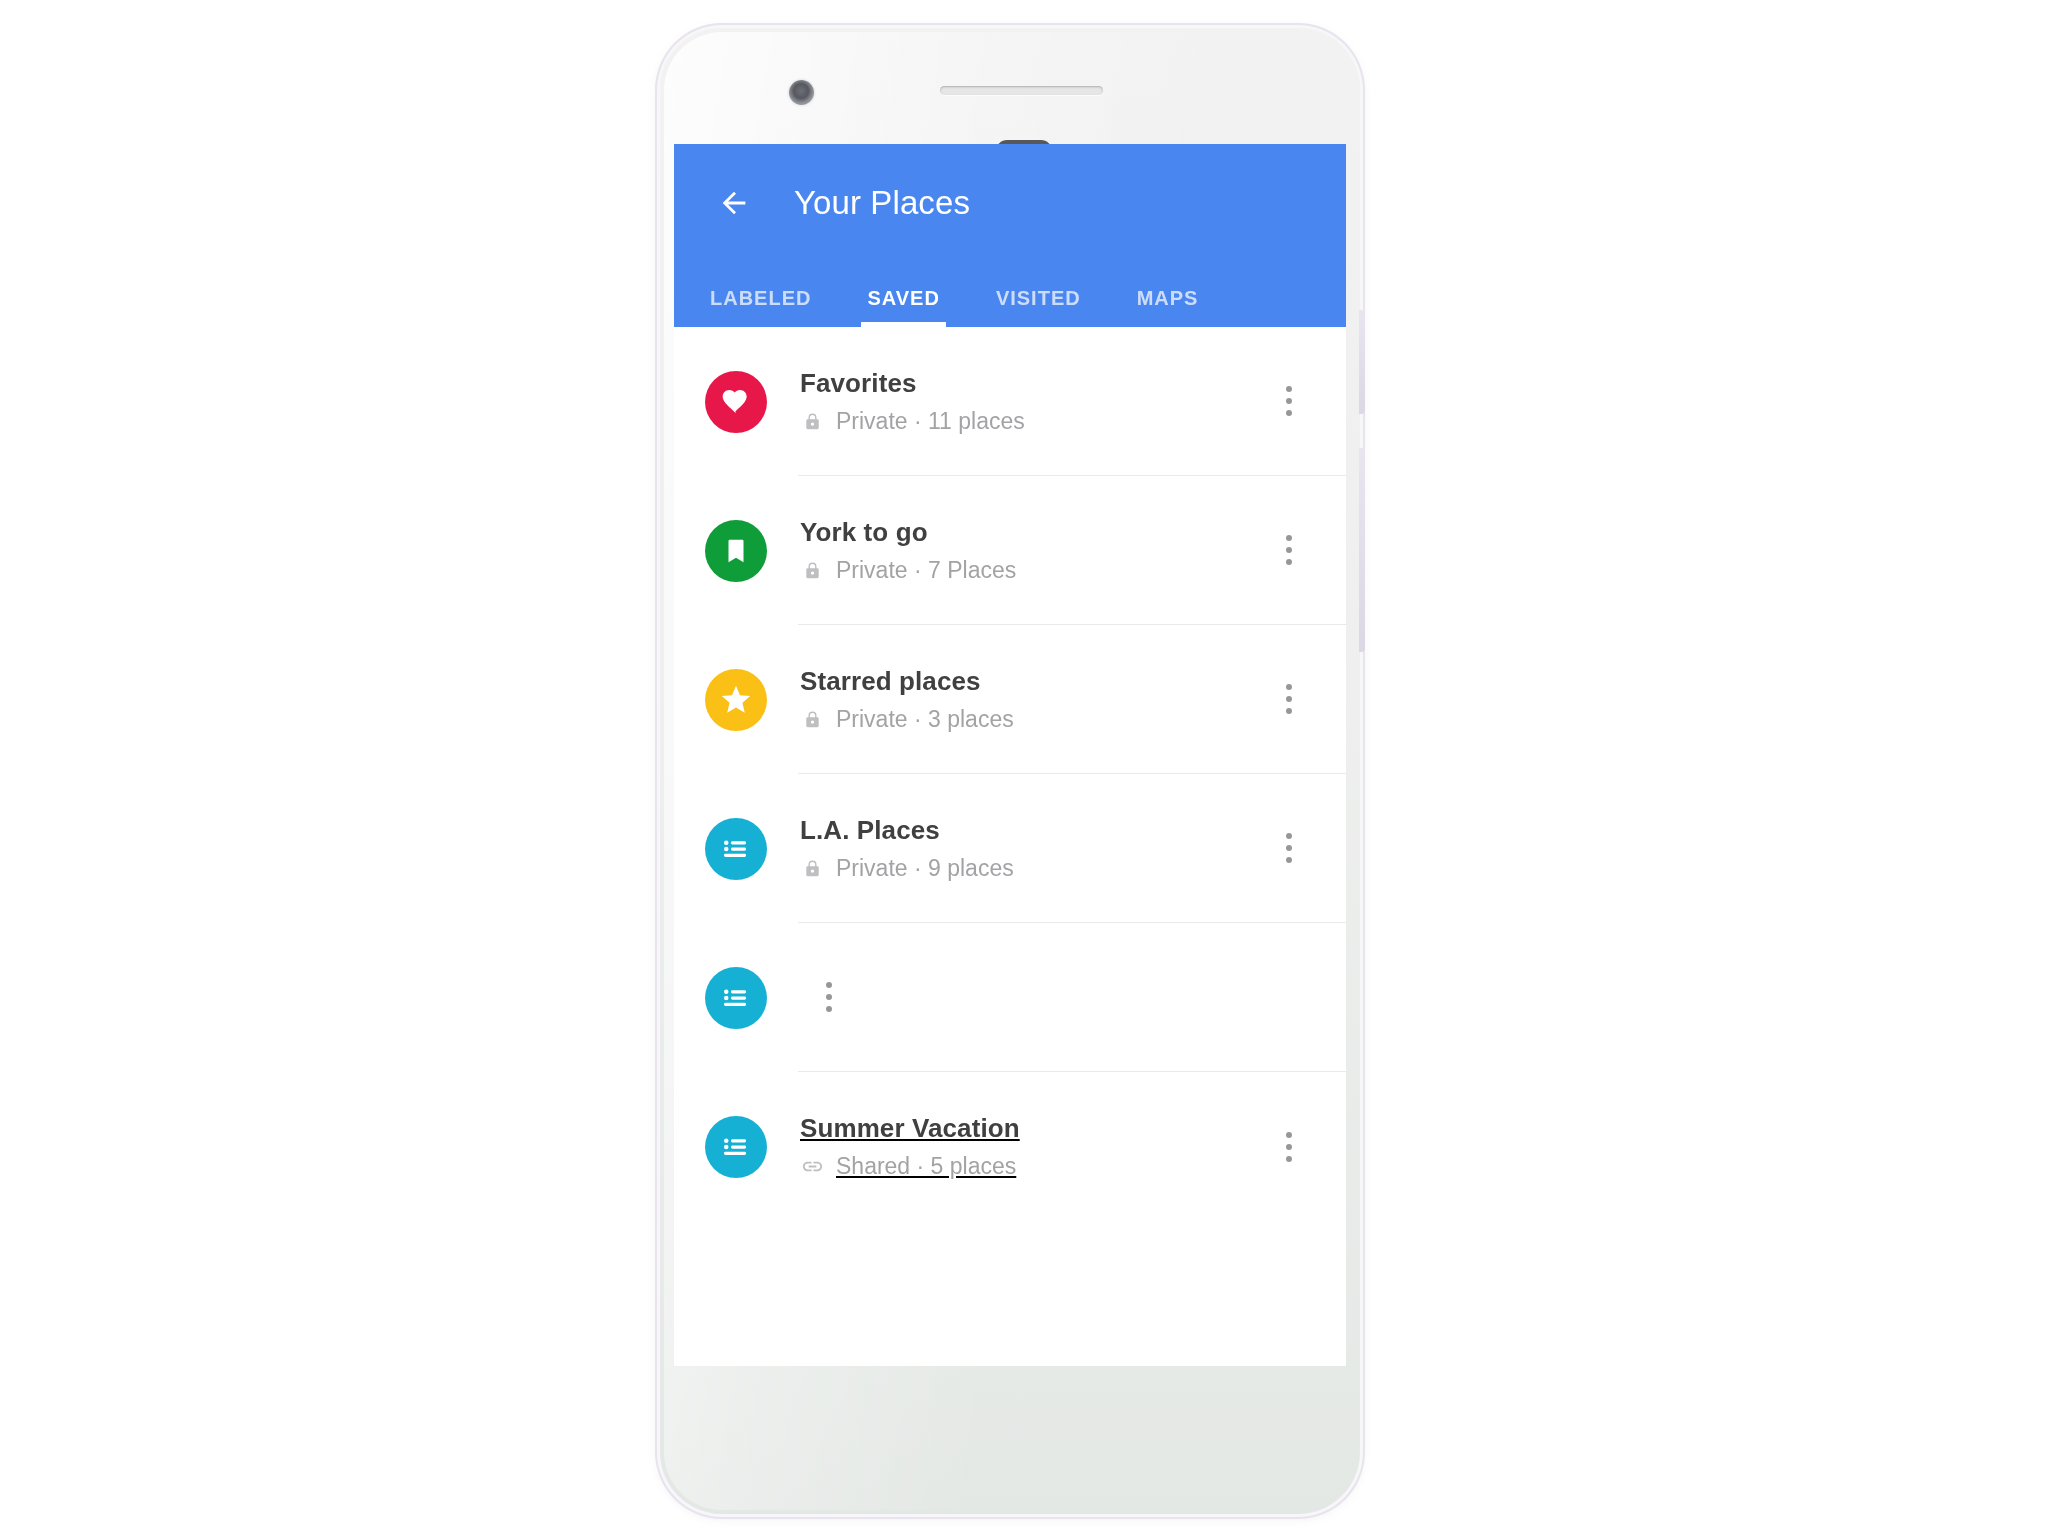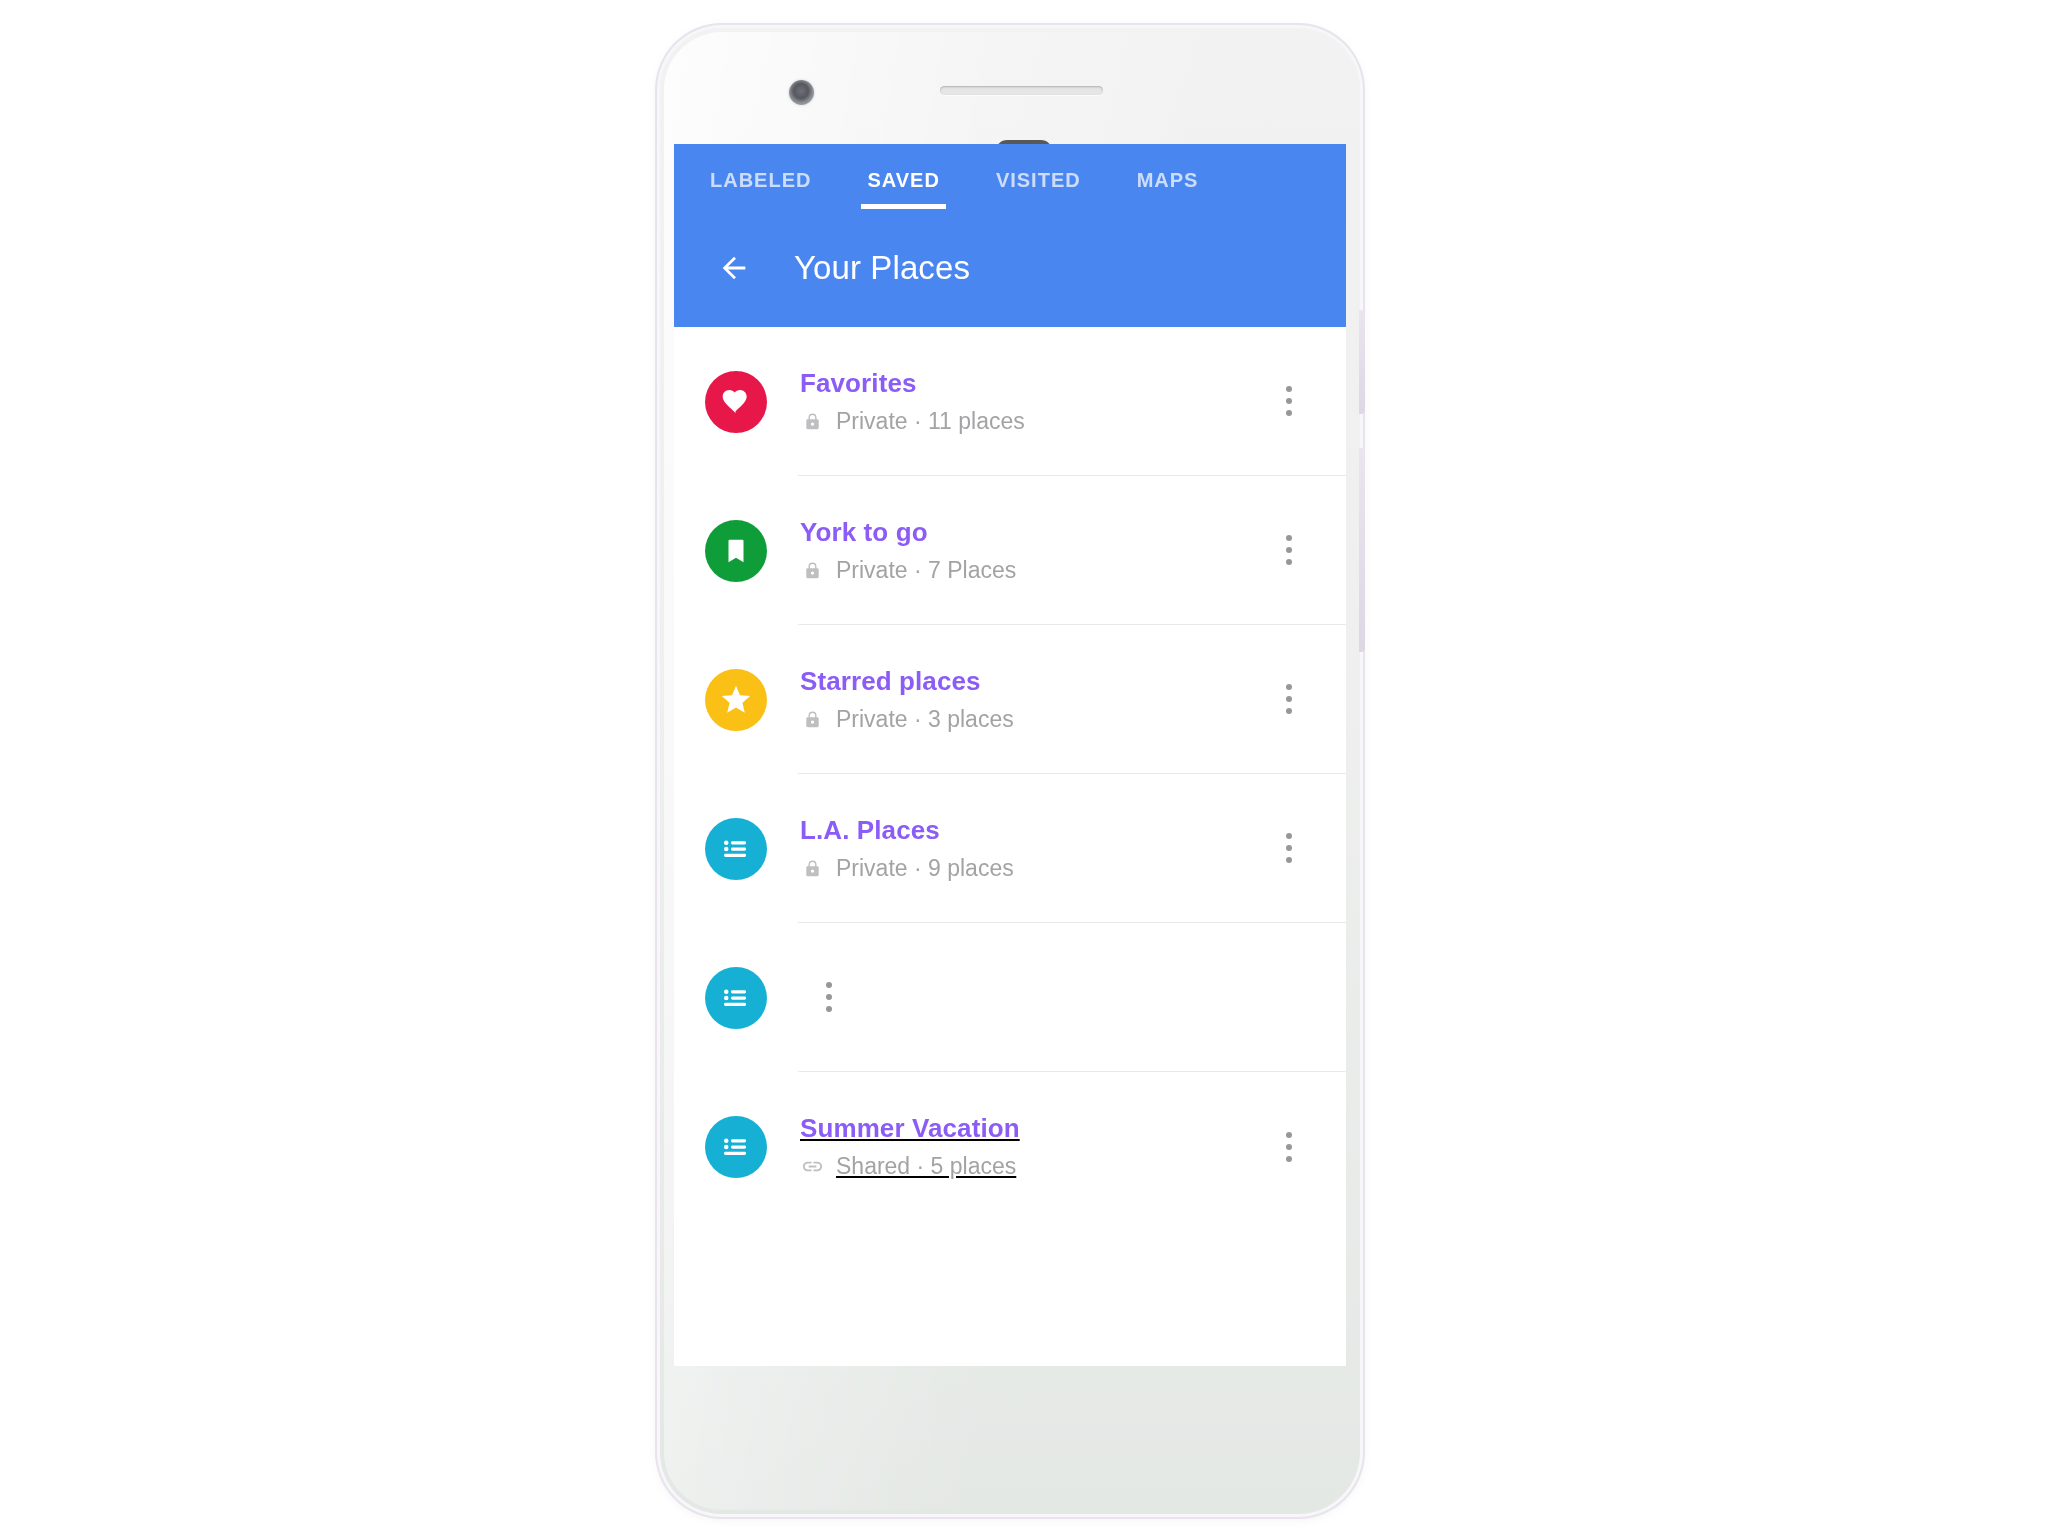--- a/index.html
+++ b/index.html
@@ -177,21 +177,21 @@
     flex: 1 1 auto;
     display: flex;
     align-items: center;
     justify-content: space-between;
     border-bottom: 1px solid #e9e9e9;
     padding-right: 10px;
   }
   .place-row:last-child .row-body { border-bottom: none; text-decoration: underline; }
   .row-text { padding-left: 2px; }
   .row-title {
-    color: #8b5cf6;
+    color: #404040;
     font-size: 26px;
     font-weight: 700;
     letter-spacing: 0.1px;
     margin-bottom: 9px;
   }
   .row-sub {
     display: flex;
     align-items: center;
     color: #a3a3a6;
     font-size: 23px;
@@ -235,34 +235,34 @@
 
   <div id="camera"></div>
   <div id="speaker-grille"></div>
   <div id="sensor-pill"></div>
   <div class="side-button" id="btn-power"></div>
   <div class="side-button" id="btn-volume"></div>
 
   <div id="screen">
 
     <div id="app-bar">
+      <div id="app-bar-top">
+        <div id="back-button">
+          <svg width="34" height="34" viewBox="0 0 24 24">
+            <path d="M20 11H7.8l5.6-5.6L12 4l-8 8 8 8 1.4-1.4L7.8 13H20z" fill="#ffffff"></path>
+          </svg>
+        </div>
+        <div id="page-title">Your Places</div>
+      </div>
+
       <div id="tab-bar">
         <div class="tab">LABELED</div>
         <div class="tab active">SAVED</div>
         <div class="tab">VISITED</div>
         <div class="tab">MAPS</div>
-      </div>
-
-      <div id="app-bar-top">
-        <div id="back-button">
-          <svg width="34" height="34" viewBox="0 0 24 24">
-            <path d="M20 11H7.8l5.6-5.6L12 4l-8 8 8 8 1.4-1.4L7.8 13H20z" fill="#ffffff"></path>
-          </svg>
-        </div>
-        <div id="page-title">Your Places</div>
       </div>
     </div>
 
     <div id="place-list">
 
       <div class="place-row">
         <div class="row-icon-cell">
           <div class="row-icon" style="background:#e8174a">
             <svg width="32" height="32" viewBox="0 0 24 24">
               <path d="M12 20.4l-1.5-1.35C5.1 14.2 2 11.4 2 7.95 2 5.15 4.2 3 7 3c1.6 0 3.1.75 4 1.95C11.9 3.75 13.4 3 15 3c2.8 0 5 2.15 5 4.95 0 3.45-3.1 6.25-8.5 11.1L12 20.4z" fill="#ffffff"></path>

